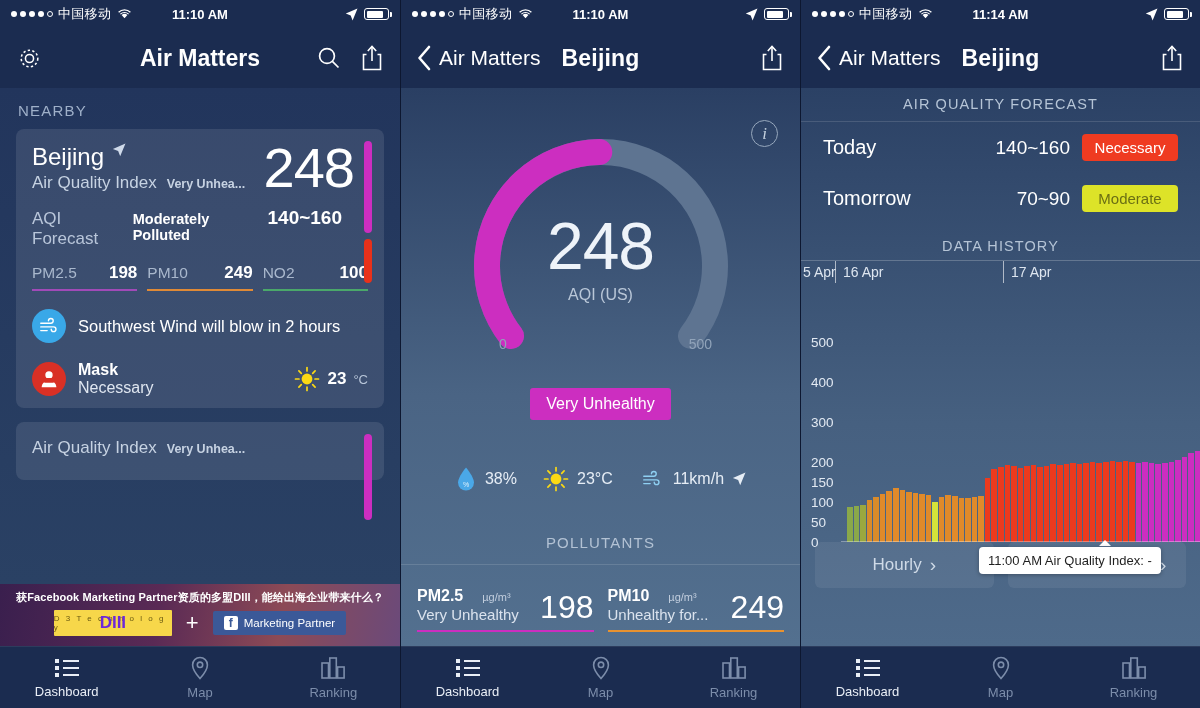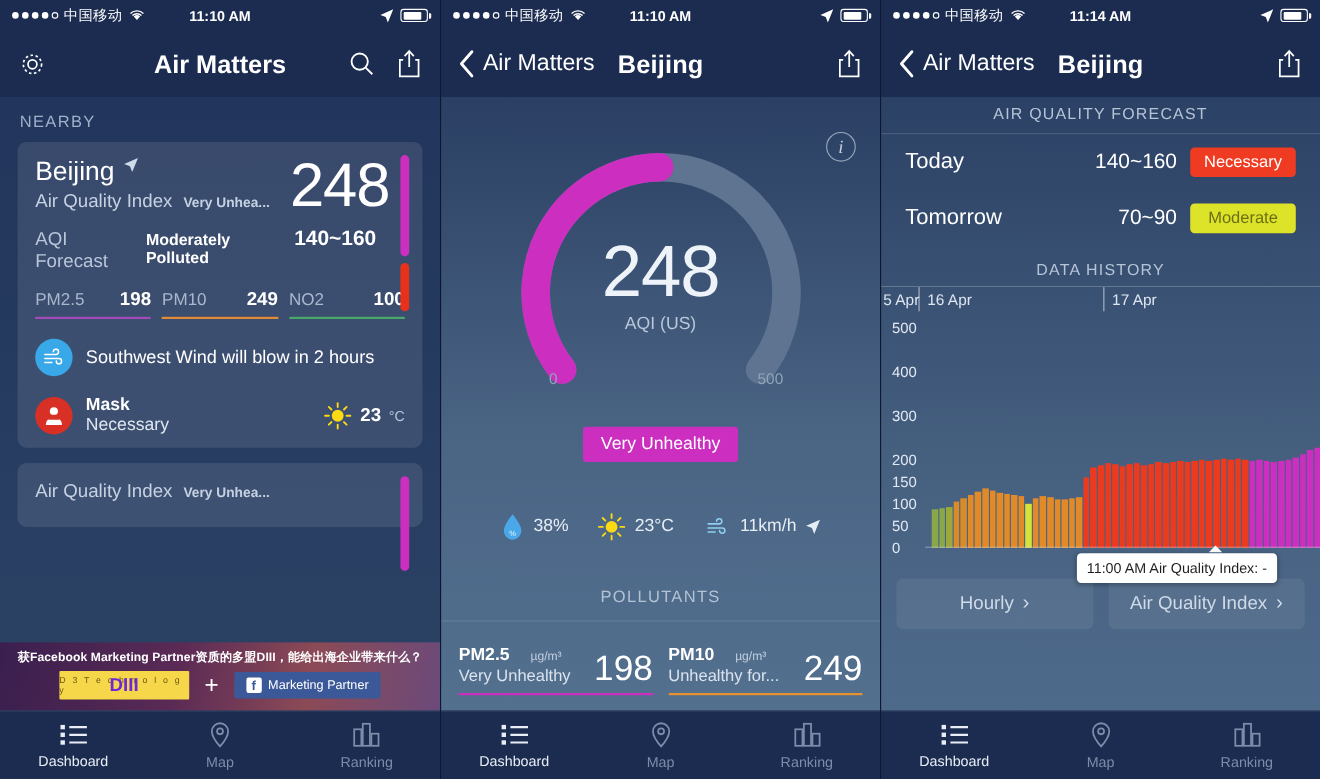--- a/index.html
+++ b/index.html
@@ -134,32 +134,32 @@
   
   .s3-body { position: absolute; top: 88px; left: 0; right: 0; bottom: 62px;
              background: linear-gradient(180deg,#2b4165 0%,#466080 60%,#4e6a8a 100%); }
   .s3-hdr { text-align: center; color: #b5c4d6; font-size: 14.5px; letter-spacing: 1.1px;
             padding: 8px 0 9px; border-bottom: 1px solid rgba(255,255,255,.13); }
   .fc-row { display: flex; align-items: center; padding: 12px 22px; }
   .fc-day { color: #fff; font-size: 20px; }
   .fc-rng { margin-left: auto; color: #fff; font-size: 19px; margin-right: 12px; }
   .fc-badge { font-size: 15px; padding: 5px 10px; border-radius: 4px; min-width: 96px; text-align: center; }
   .dh-hdr { text-align: center; color: #b5c4d6; font-size: 14.5px; letter-spacing: 1.1px; padding: 14px 0 6px; }
-  .chart { position: relative; height: 238px; margin: 0 0 0 0; }
+  .chart { position: relative; height: 282px; margin: 0 0 0 0; }
   .chart-dates { position: relative; height: 24px; border-top: 1px solid rgba(255,255,255,.22); }
   .cd { position: absolute; top: 3px; color: #dde5ef; font-size: 14px; }
   .cd-sep { position: absolute; top: 0; width: 1px; height: 22px; background: rgba(255,255,255,.6); }
   .ylab { position: absolute; left: 10px; color: #e2e9f2; font-size: 13.5px; }
   .bars { position: absolute; left: 46px; right: 0; bottom: 0; display: flex; align-items: flex-end; gap: 1px; }
   .bar { flex: 1; }
   .baseline { position: absolute; left: 40px; right: 0; bottom: 0; height: 1px; background: rgba(255,255,255,.35); }
   .tooltip { position: absolute; background: #fff; color: #1f1f1f; font-size: 13px;
              padding: 6px 9px; border-radius: 4px; white-space: nowrap; box-shadow: 0 1px 4px rgba(0,0,0,.3); }
   .tt-arrow { position: absolute; width: 0; height: 0; border-left: 6px solid transparent; border-right: 6px solid transparent; border-bottom: 6px solid #fff; }
-  .btn-row { display: flex; gap: 14px; padding: 28px 14px 0; }
+  .btn-row { display: flex; gap: 14px; padding: 0 14px 0; }
   .big-btn { flex: 1; background: rgba(255,255,255,.07); border-radius: 6px; height: 46px;
              display: flex; align-items: center; justify-content: center; gap: 8px;
              color: #cfdae7; font-size: 17px; cursor: pointer; }
   .chev { font-size: 19px; font-weight: 300; }
 </style>
 </head>
 <body>
 
 <div class="screens">
 

